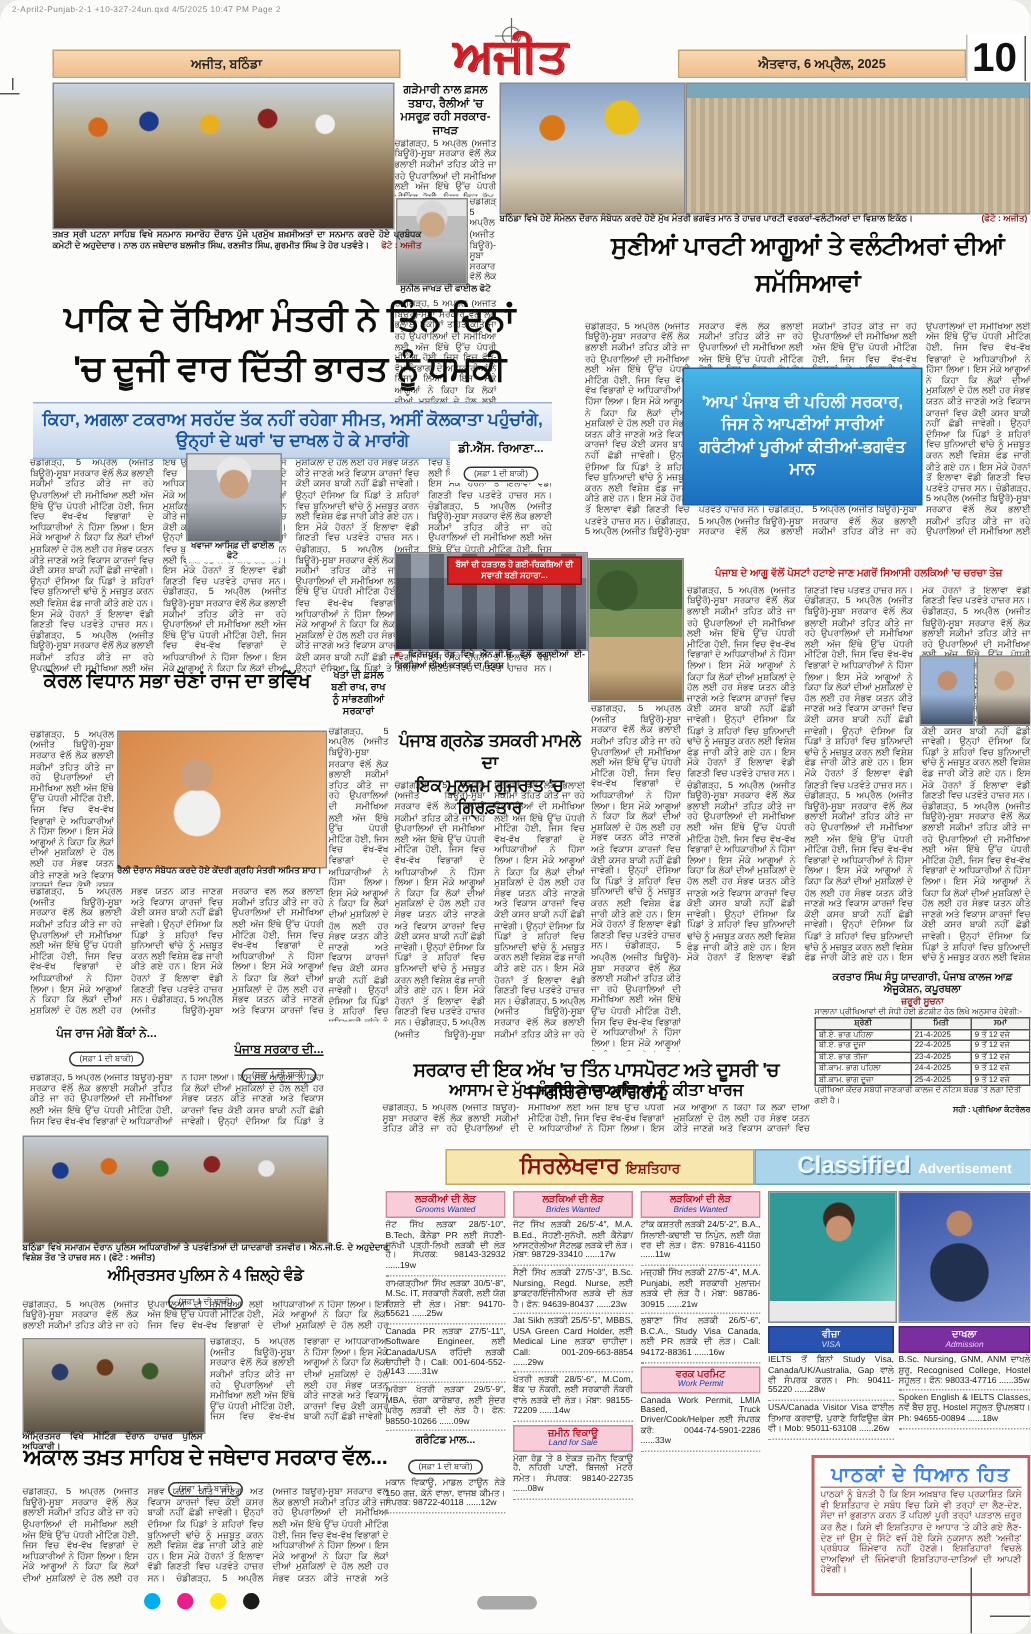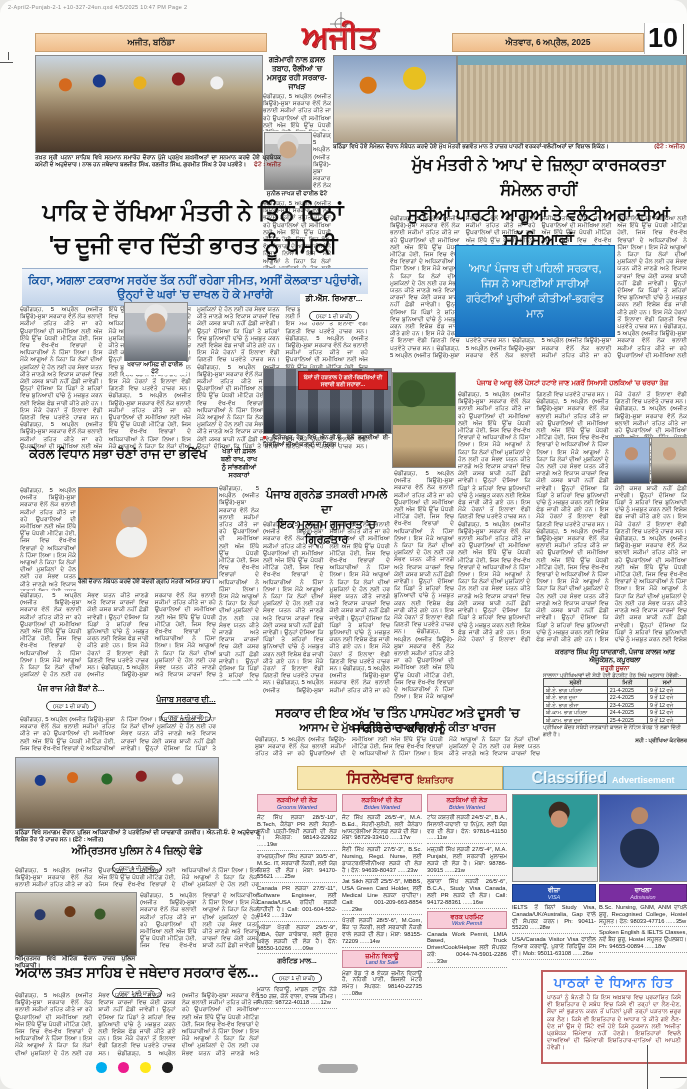--- a/index.html
+++ b/index.html
@@ -26,21 +26,21 @@
     text-shadow:0 0 1px #fff, 1px 1px 0 #8a1010;}
   .pagenum{position:absolute;font-size:27px;font-weight:800;color:#111;background:#fff;
     padding:0 3px;border-left:1px solid #bbb;}
   .printline{position:absolute;font-size:5.5px;color:#888;letter-spacing:.3px;}
   
   .deck{position:absolute;background:linear-gradient(180deg,#eef3fa,#c3d4ea);
     border-top:1px solid #9ab0cc;border-bottom:1px solid #9ab0cc;
     display:flex;align-items:center;justify-content:center;text-align:center;
     font-size:11.5px;line-height:14px;font-weight:700;color:#14539f;padding:18px 6px;box-sizing:border-box;}
   .quote{position:absolute;background:linear-gradient(180deg,#47b5e5,#1a6fc0);
-    color:#fff;font-weight:400;font-size:11px;line-height:15px;text-align:center;
+    color:#fff;font-weight:700;font-size:11px;line-height:15px;text-align:center;
     display:flex;align-items:center;justify-content:center;padding:6px 8px;box-sizing:border-box;
     border:1px solid #1560a8;}
   .redkick{color:#c01414;font-weight:800;text-align:center;}
   .redbox{position:absolute;background:#d42020;color:#fff;font-weight:bold;font-size:5.6px;
     line-height:6.6px;text-align:center;padding:2px 3px;border:1px solid #8c0f0f;box-sizing:border-box;}
   
   .clshead{position:absolute;display:flex;}
   .clshead .pa{background:#f7e6ae;border:1px solid #c8a860;display:flex;align-items:baseline;
     justify-content:center;gap:4px;padding:2px 8px;}
   .clshead .pa .big{font-size:15px;font-weight:800;color:#8a1010;}
@@ -154,21 +154,20 @@
       radial-gradient(circle 10px at 50% 34%, #caa080 0 9px, transparent 10px),
       radial-gradient(circle 12px at 50% 22%, #e8e8e8 0 11px, transparent 12px),
       linear-gradient(180deg,#dedede 0 18%,#b8bcc2 18% 52%,#6a7078 100%);"></div>
   <div class="cap abs" style="left:124px;top:361px;width:62px;text-align:center;background:#fff;">ਖਵਾਜਾ ਆਸਿਫ਼ ਦੀ ਫਾਈਲ ਫੋਟੋ</div>
   <div class="abs" style="left:300px;top:294px;width:68px;background:#fcfcfa;">
     <div class="conthead">ਡੀ.ਐੱਸ. ਰਿਆਣਾ...</div>
     <div class="pillrow"><span class="pill">(ਸਫ਼ਾ 1 ਦੀ ਬਾਕੀ)</span></div>
   </div>
 
   <div class="hl abs" style="left:390px;top:152px;width:297px;font-size:16.5px;line-height:25px;">
-    <div>ਮੁੱਖ ਮੰਤਰੀ ਨੇ 'ਆਪ' ਦੇ ਜ਼ਿਲ੍ਹਾ ਕਾਰਜਕਰਤਾ ਸੰਮੇਲਨ ਰਾਹੀਂ</div>
     <div>ਸੁਣੀਆਂ ਪਾਰਟੀ ਆਗੂਆਂ ਤੇ ਵਲੰਟੀਅਰਾਂ ਦੀਆਂ ਸਮੱਸਿਆਵਾਂ</div>
   </div>
   <div class="abs fill cols4" style="left:390px;top:215px;width:297px;height:150px;">ਚੰਡੀਗੜ੍ਹ, 5 ਅਪ੍ਰੈਲ (ਅਜੀਤ ਬਿਊਰੋ)-ਸੂਬਾ ਸਰਕਾਰ ਵੱਲੋਂ ਲੋਕ ਭਲਾਈ ਸਕੀਮਾਂ ਤਹਿਤ ਕੀਤੇ ਜਾ ਰਹੇ ਉਪਰਾਲਿਆਂ ਦੀ ਸਮੀਖਿਆ ਲਈ ਅੱਜ ਇੱਥੇ ਉੱਚ ਪੱਧਰੀ ਮੀਟਿੰਗ ਹੋਈ, ਜਿਸ ਵਿਚ ਵੱਖ-ਵੱਖ ਵਿਭਾਗਾਂ ਦੇ ਅਧਿਕਾਰੀਆਂ ਨੇ ਹਿੱਸਾ ਲਿਆ। ਇਸ ਮੌਕੇ ਆਗੂਆਂ ਨੇ ਕਿਹਾ ਕਿ ਲੋਕਾਂ ਦੀਆਂ ਮੁਸ਼ਕਿਲਾਂ ਦੇ ਹੱਲ ਲਈ ਹਰ ਸੰਭਵ ਯਤਨ ਕੀਤੇ ਜਾਣਗੇ ਅਤੇ ਵਿਕਾਸ ਕਾਰਜਾਂ ਵਿਚ ਕੋਈ ਕਸਰ ਬਾਕੀ ਨਹੀਂ ਛੱਡੀ ਜਾਵੇਗੀ। ਉਨ੍ਹਾਂ ਦੱਸਿਆ ਕਿ ਪਿੰਡਾਂ ਤੇ ਸ਼ਹਿਰਾਂ ਵਿਚ ਬੁਨਿਆਦੀ ਢਾਂਚੇ ਨੂੰ ਮਜ਼ਬੂਤ ਕਰਨ ਲਈ ਵਿਸ਼ੇਸ਼ ਫੰਡ ਜਾਰੀ ਕੀਤੇ ਗਏ ਹਨ। ਇਸ ਮੌਕੇ ਹੋਰਨਾਂ ਤੋਂ ਇਲਾਵਾ ਵੱਡੀ ਗਿਣਤੀ ਵਿਚ ਪਤਵੰਤੇ ਹਾਜ਼ਰ ਸਨ। ਚੰਡੀਗੜ੍ਹ, 5 ਅਪ੍ਰੈਲ (ਅਜੀਤ ਬਿਊਰੋ)-ਸੂਬਾ ਸਰਕਾਰ ਵੱਲੋਂ ਲੋਕ ਭਲਾਈ ਸਕੀਮਾਂ ਤਹਿਤ ਕੀਤੇ ਜਾ ਰਹੇ ਉਪਰਾਲਿਆਂ ਦੀ ਸਮੀਖਿਆ ਲਈ ਅੱਜ ਇੱਥੇ ਉੱਚ ਪੱਧਰੀ ਮੀਟਿੰਗ ਹੋਈ, ਜਿਸ ਵਿਚ ਵੱਖ-ਵੱਖ ਵਿਭਾਗਾਂ ਦੇ ਅਧਿਕਾਰੀਆਂ ਨੇ ਹਿੱਸਾ ਲਿਆ। ਇਸ ਮੌਕੇ ਆਗੂਆਂ ਨੇ ਕਿਹਾ ਕਿ ਲੋਕਾਂ ਦੀਆਂ ਮੁਸ਼ਕਿਲਾਂ ਦੇ ਹੱਲ ਲਈ ਹਰ ਸੰਭਵ ਯਤਨ ਕੀਤੇ ਜਾਣਗੇ ਅਤੇ ਵਿਕਾਸ ਕਾਰਜਾਂ ਵਿਚ ਕੋਈ ਕਸਰ ਬਾਕੀ ਨਹੀਂ ਛੱਡੀ ਜਾਵੇਗੀ। ਉਨ੍ਹਾਂ ਦੱਸਿਆ ਕਿ ਪਿੰਡਾਂ ਤੇ ਸ਼ਹਿਰਾਂ ਵਿਚ ਬੁਨਿਆਦੀ ਢਾਂਚੇ ਨੂੰ ਮਜ਼ਬੂਤ ਕਰਨ ਲਈ ਵਿਸ਼ੇਸ਼ ਫੰਡ ਜਾਰੀ ਕੀਤੇ ਗਏ ਹਨ। ਇਸ ਮੌਕੇ ਹੋਰਨਾਂ ਤੋਂ ਇਲਾਵਾ ਵੱਡੀ ਗਿਣਤੀ ਵਿਚ ਪਤਵੰਤੇ ਹਾਜ਼ਰ ਸਨ। ਚੰਡੀਗੜ੍ਹ, 5 ਅਪ੍ਰੈਲ (ਅਜੀਤ ਬਿਊਰੋ)-ਸੂਬਾ ਸਰਕਾਰ ਵੱਲੋਂ ਲੋਕ ਭਲਾਈ ਸਕੀਮਾਂ ਤਹਿਤ ਕੀਤੇ ਜਾ ਰਹੇ ਉਪਰਾਲਿਆਂ ਦੀ ਸਮੀਖਿਆ ਲਈ ਅੱਜ ਇੱਥੇ ਉੱਚ ਪੱਧਰੀ ਮੀਟਿੰਗ ਹੋਈ, ਜਿਸ ਵਿਚ ਵੱਖ-ਵੱਖ ਵਿਭਾਗਾਂ ਦੇ ਅਧਿਕਾਰੀਆਂ ਨੇ ਹਿੱਸਾ ਲਿਆ। ਇਸ ਮੌਕੇ ਆਗੂਆਂ ਨੇ ਕਿਹਾ ਕਿ ਲੋਕਾਂ ਦੀਆਂ ਮੁਸ਼ਕਿਲਾਂ ਦੇ ਹੱਲ ਲਈ ਹਰ ਸੰਭਵ ਯਤਨ ਕੀਤੇ ਜਾਣਗੇ ਅਤੇ ਵਿਕਾਸ ਕਾਰਜਾਂ ਵਿਚ ਕੋਈ ਕਸਰ ਬਾਕੀ ਨਹੀਂ ਛੱਡੀ ਜਾਵੇਗੀ। ਉਨ੍ਹਾਂ ਦੱਸਿਆ ਕਿ ਪਿੰਡਾਂ ਤੇ ਸ਼ਹਿਰਾਂ ਵਿਚ ਬੁਨਿਆਦੀ ਢਾਂਚੇ ਨੂੰ ਮਜ਼ਬੂਤ ਕਰਨ ਲਈ ਵਿਸ਼ੇਸ਼ ਫੰਡ ਜਾਰੀ ਕੀਤੇ ਗਏ ਹਨ। ਇਸ ਮੌਕੇ ਹੋਰਨਾਂ ਤੋਂ ਇਲਾਵਾ ਵੱਡੀ ਗਿਣਤੀ ਵਿਚ ਪਤਵੰਤੇ ਹਾਜ਼ਰ ਸਨ। ਚੰਡੀਗੜ੍ਹ, 5 ਅਪ੍ਰੈਲ (ਅਜੀਤ ਬਿਊਰੋ)-ਸੂਬਾ ਸਰਕਾਰ ਵੱਲੋਂ ਲੋਕ ਭਲਾਈ ਸਕੀਮਾਂ ਤਹਿਤ ਕੀਤੇ ਜਾ ਰਹੇ ਉਪਰਾਲਿਆਂ ਦੀ ਸਮੀਖਿਆ ਲਈ ਅੱਜ ਇੱਥੇ ਉੱਚ ਪੱਧਰੀ ਮੀਟਿੰਗ ਹੋਈ, ਜਿਸ ਵਿਚ ਵੱਖ-ਵੱਖ ਵਿਭਾਗਾਂ ਦੇ ਅਧਿਕਾਰੀਆਂ ਨੇ ਹਿੱਸਾ ਲਿਆ। ਇਸ ਮੌਕੇ ਆਗੂਆਂ ਨੇ ਕਿਹਾ ਕਿ ਲੋਕਾਂ ਦੀਆਂ ਮੁਸ਼ਕਿਲਾਂ ਦੇ ਹੱਲ ਲਈ ਹਰ ਸੰਭਵ ਯਤਨ ਕੀਤੇ ਜਾਣਗੇ ਅਤੇ ਵਿਕਾਸ ਕਾਰਜਾਂ ਵਿਚ ਕੋਈ ਕਸਰ ਬਾਕੀ ਨਹੀਂ ਛੱਡੀ ਜਾਵੇਗੀ। ਉਨ੍ਹਾਂ ਦੱਸਿਆ ਕਿ ਪਿੰਡਾਂ ਤੇ ਸ਼ਹਿਰਾਂ ਵਿਚ ਬੁਨਿਆਦੀ ਢਾਂਚੇ ਨੂੰ ਮਜ਼ਬੂਤ ਕਰਨ ਲਈ ਵਿਸ਼ੇਸ਼ ਫੰਡ ਜਾਰੀ ਕੀਤੇ ਗਏ ਹਨ। ਇਸ ਮੌਕੇ ਹੋਰਨਾਂ ਤੋਂ ਇਲਾਵਾ ਵੱਡੀ ਗਿਣਤੀ ਵਿਚ ਪਤਵੰਤੇ ਹਾਜ਼ਰ ਸਨ। ਚੰਡੀਗੜ੍ਹ, 5 ਅਪ੍ਰੈਲ (ਅਜੀਤ ਬਿਊਰੋ)-ਸੂਬਾ ਸਰਕਾਰ ਵੱਲੋਂ ਲੋਕ ਭਲਾਈ ਸਕੀਮਾਂ ਤਹਿਤ ਕੀਤੇ ਜਾ ਰਹੇ ਉਪਰਾਲਿਆਂ ਦੀ ਸਮੀਖਿਆ ਲਈ ਅੱਜ ਇੱਥੇ ਉੱਚ ਪੱਧਰੀ ਮੀਟਿੰਗ ਹੋਈ, ਜਿਸ ਵਿਚ ਵੱਖ-ਵੱਖ ਵਿਭਾਗਾਂ ਦੇ ਅਧਿਕਾਰੀਆਂ ਨੇ ਹਿੱਸਾ ਲਿਆ। ਇਸ ਮੌਕੇ ਆਗੂਆਂ ਨੇ ਕਿਹਾ ਕਿ ਲੋਕਾਂ ਦੀਆਂ ਮੁਸ਼ਕਿਲਾਂ ਦੇ ਹੱਲ ਲਈ ਹਰ ਸੰਭਵ ਯਤਨ ਕੀਤੇ ਜਾਣਗੇ ਅਤੇ ਵਿਕਾਸ ਕਾਰਜਾਂ ਵਿਚ ਕੋਈ ਕਸਰ ਬਾਕੀ ਨਹੀਂ ਛੱਡੀ ਜਾਵੇਗੀ। ਉਨ੍ਹਾਂ ਦੱਸਿਆ ਕਿ ਪਿੰਡਾਂ ਤੇ ਸ਼ਹਿਰਾਂ ਵਿਚ ਬੁਨਿਆਦੀ ਢਾਂਚੇ ਨੂੰ ਮਜ਼ਬੂਤ ਕਰਨ ਲਈ ਵਿਸ਼ੇਸ਼ ਫੰਡ ਜਾਰੀ ਕੀਤੇ ਗਏ ਹਨ। ਇਸ ਮੌਕੇ ਹੋਰਨਾਂ ਤੋਂ ਇਲਾਵਾ ਵੱਡੀ ਗਿਣਤੀ ਵਿਚ ਪਤਵੰਤੇ ਹਾਜ਼ਰ ਸਨ। ਚੰਡੀਗੜ੍ਹ, 5 ਅਪ੍ਰੈਲ (ਅਜੀਤ ਬਿਊਰੋ)-ਸੂਬਾ ਸਰਕਾਰ ਵੱਲੋਂ ਲੋਕ ਭਲਾਈ ਸਕੀਮਾਂ ਤਹਿਤ ਕੀਤੇ ਜਾ ਰਹੇ ਉਪਰਾਲਿਆਂ ਦੀ ਸਮੀਖਿਆ ਲਈ ਅੱਜ ਇੱਥੇ ਉੱਚ ਪੱਧਰੀ ਮੀਟਿੰਗ ਹੋਈ, ਜਿਸ ਵਿਚ ਵੱਖ-ਵੱਖ ਵਿਭਾਗਾਂ ਦੇ ਅਧਿਕਾਰੀਆਂ ਨੇ ਹਿੱਸਾ ਲਿਆ। ਇਸ ਮੌਕੇ ਆਗੂਆਂ ਨੇ ਕਿਹਾ ਕਿ ਲੋਕਾਂ ਦੀਆਂ ਮੁਸ਼ਕਿਲਾਂ ਦੇ ਹੱਲ ਲਈ ਹਰ ਸੰਭਵ ਯਤਨ ਕੀਤੇ ਜਾਣਗੇ ਅਤੇ ਵਿਕਾਸ ਕਾਰਜਾਂ ਵਿਚ ਕੋਈ ਕਸਰ ਬਾਕੀ ਨਹੀਂ ਛੱਡੀ ਜਾਵੇਗੀ। ਉਨ੍ਹਾਂ ਦੱਸਿਆ ਕਿ ਪਿੰਡਾਂ ਤੇ ਸ਼ਹਿਰਾਂ ਵਿਚ ਬੁਨਿਆਦੀ ਢਾਂਚੇ ਨੂੰ ਮਜ਼ਬੂਤ ਕਰਨ ਲਈ ਵਿਸ਼ੇਸ਼ ਫੰਡ ਜਾਰੀ ਕੀਤੇ ਗਏ ਹਨ। ਇਸ ਮੌਕੇ ਹੋਰਨਾਂ ਤੋਂ ਇਲਾਵਾ ਵੱਡੀ ਗਿਣਤੀ ਵਿਚ ਪਤਵੰਤੇ ਹਾਜ਼ਰ ਸਨ। </div>
   <div class="quote" style="left:455px;top:245px;width:160px;height:92px;">
     <span>'ਆਪ' ਪੰਜਾਬ ਦੀ ਪਹਿਲੀ ਸਰਕਾਰ, ਜਿਸ ਨੇ ਆਪਣੀਆਂ ਸਾਰੀਆਂ ਗਰੰਟੀਆਂ ਪੂਰੀਆਂ ਕੀਤੀਆਂ-ਭਗਵੰਤ ਮਾਨ</span>
   </div>
 
   <div class="photo" style="left:263px;top:368px;width:127px;height:64px;background:
       repeating-linear-gradient(90deg, rgba(20,25,35,.55) 0 10px, rgba(60,70,85,.35) 10px 22px),
       linear-gradient(180deg,#c0c8d4 0 26%,#8892a0 26% 60%,#3c4450 100%);"></div>

